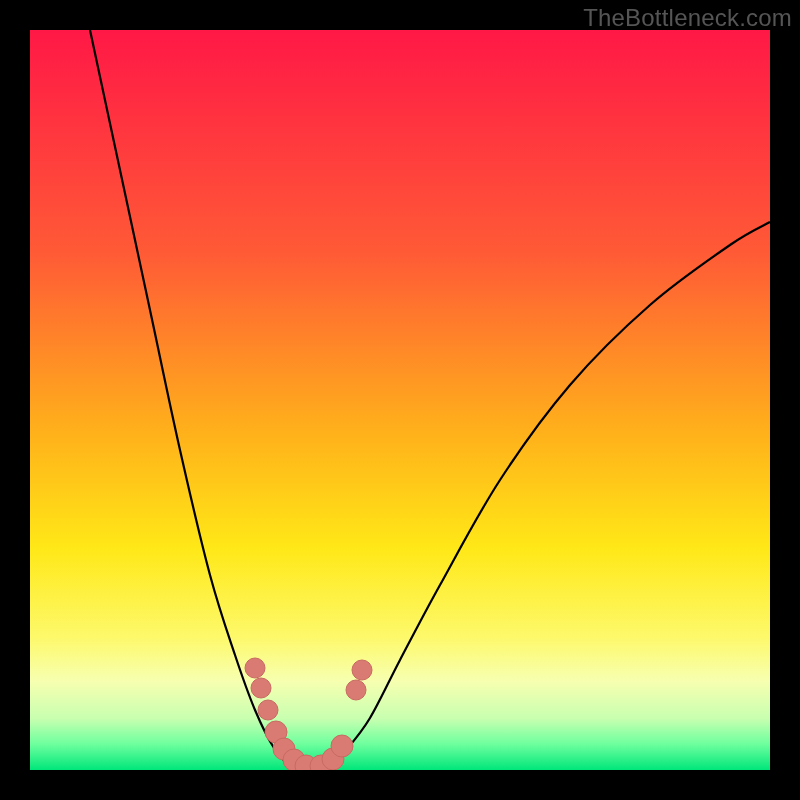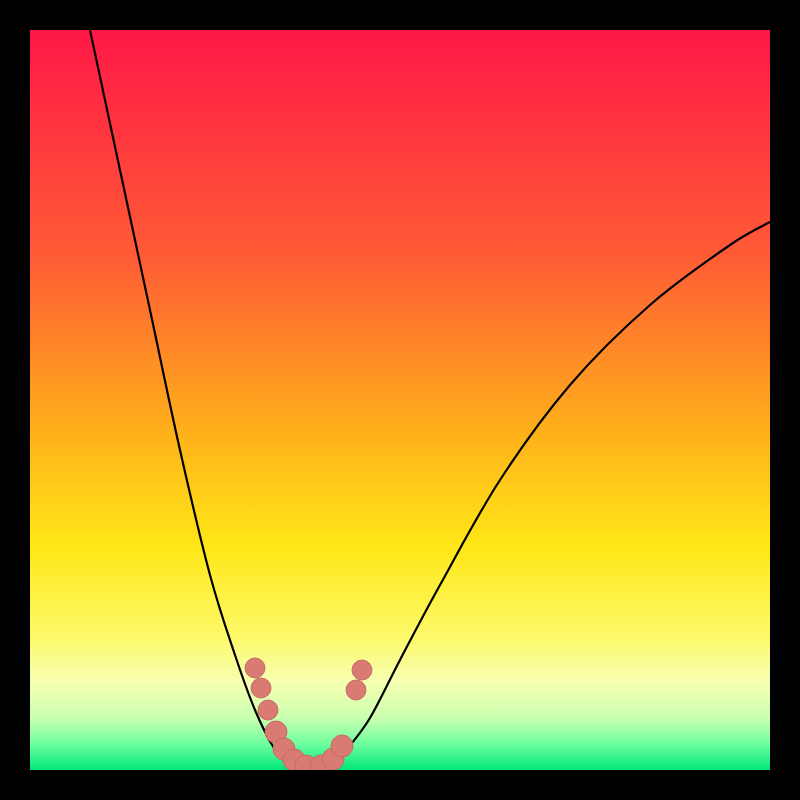--- a/index.html
+++ b/index.html
@@ -38,20 +38,21 @@
     user-select: none;
   }
   svg {
     display: block;
   }
 </style>
 </head>
 <body>
 
 <div class="frame">
+  <div class="watermark">TheBottleneck.com</div>
 
   <div class="plot">
     <svg id="chart-svg" width="740" height="740" viewBox="0 0 740 740">
       <defs>
         <linearGradient id="bg-grad" x1="0" y1="0" x2="0" y2="1">
 
         <stop offset="0%" stop-color="#ff1846"></stop>
             <stop offset="30%" stop-color="#ff5a36"></stop>
             <stop offset="55.00000000000001%" stop-color="#ffb31a"></stop>
             <stop offset="70%" stop-color="#ffe817"></stop>

